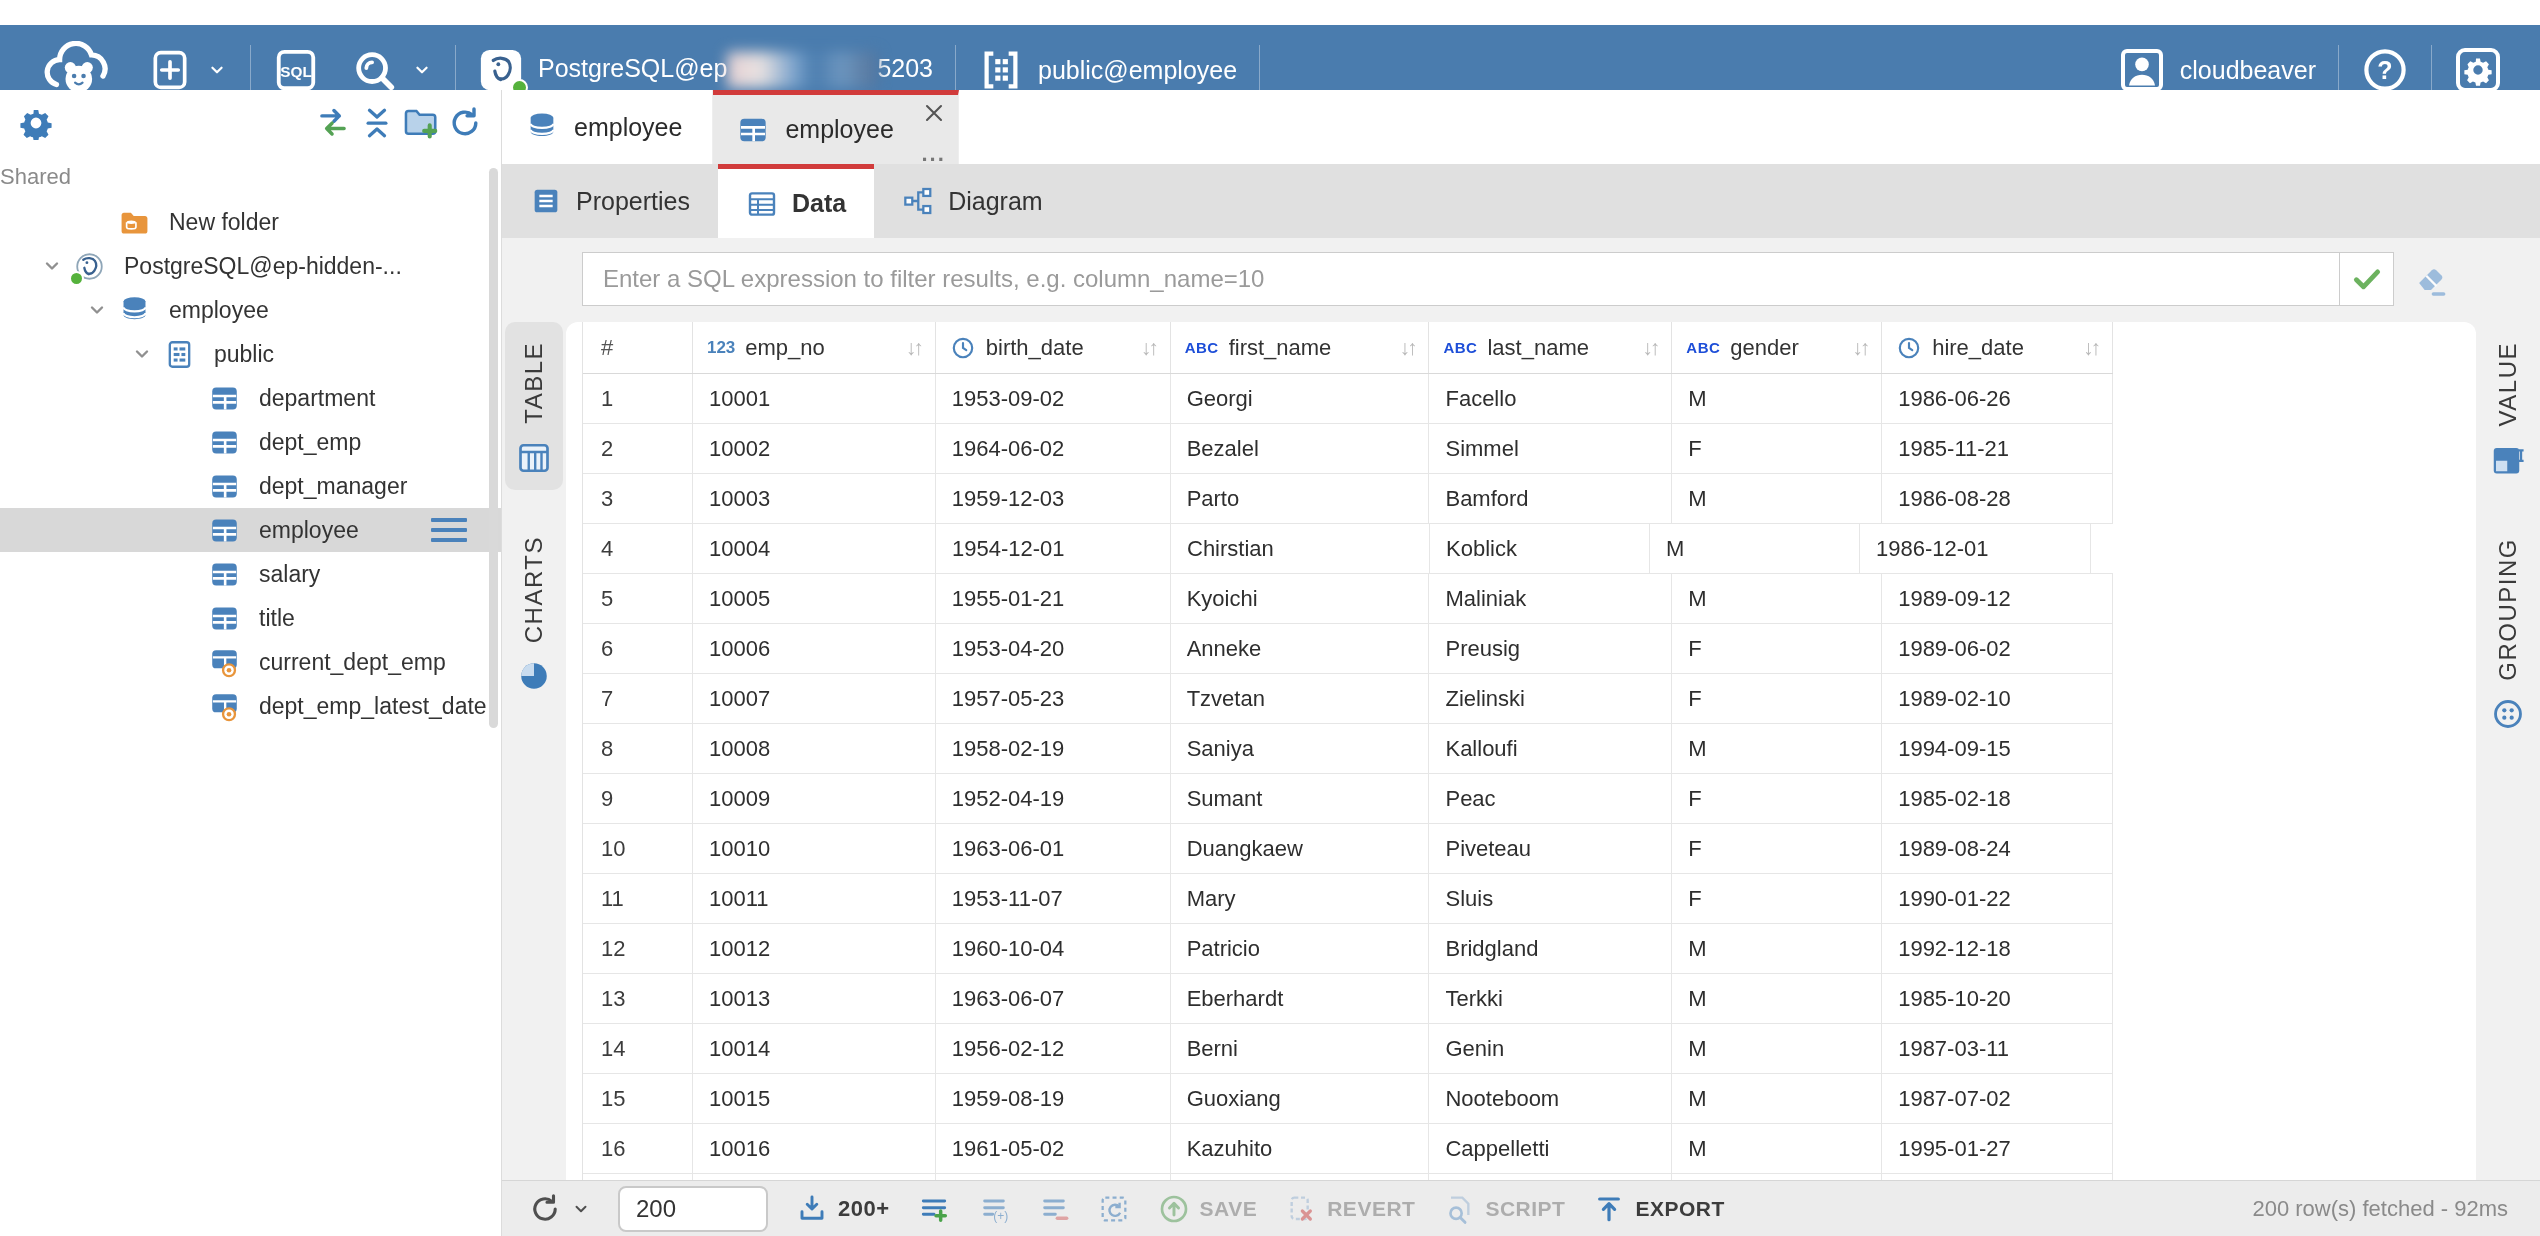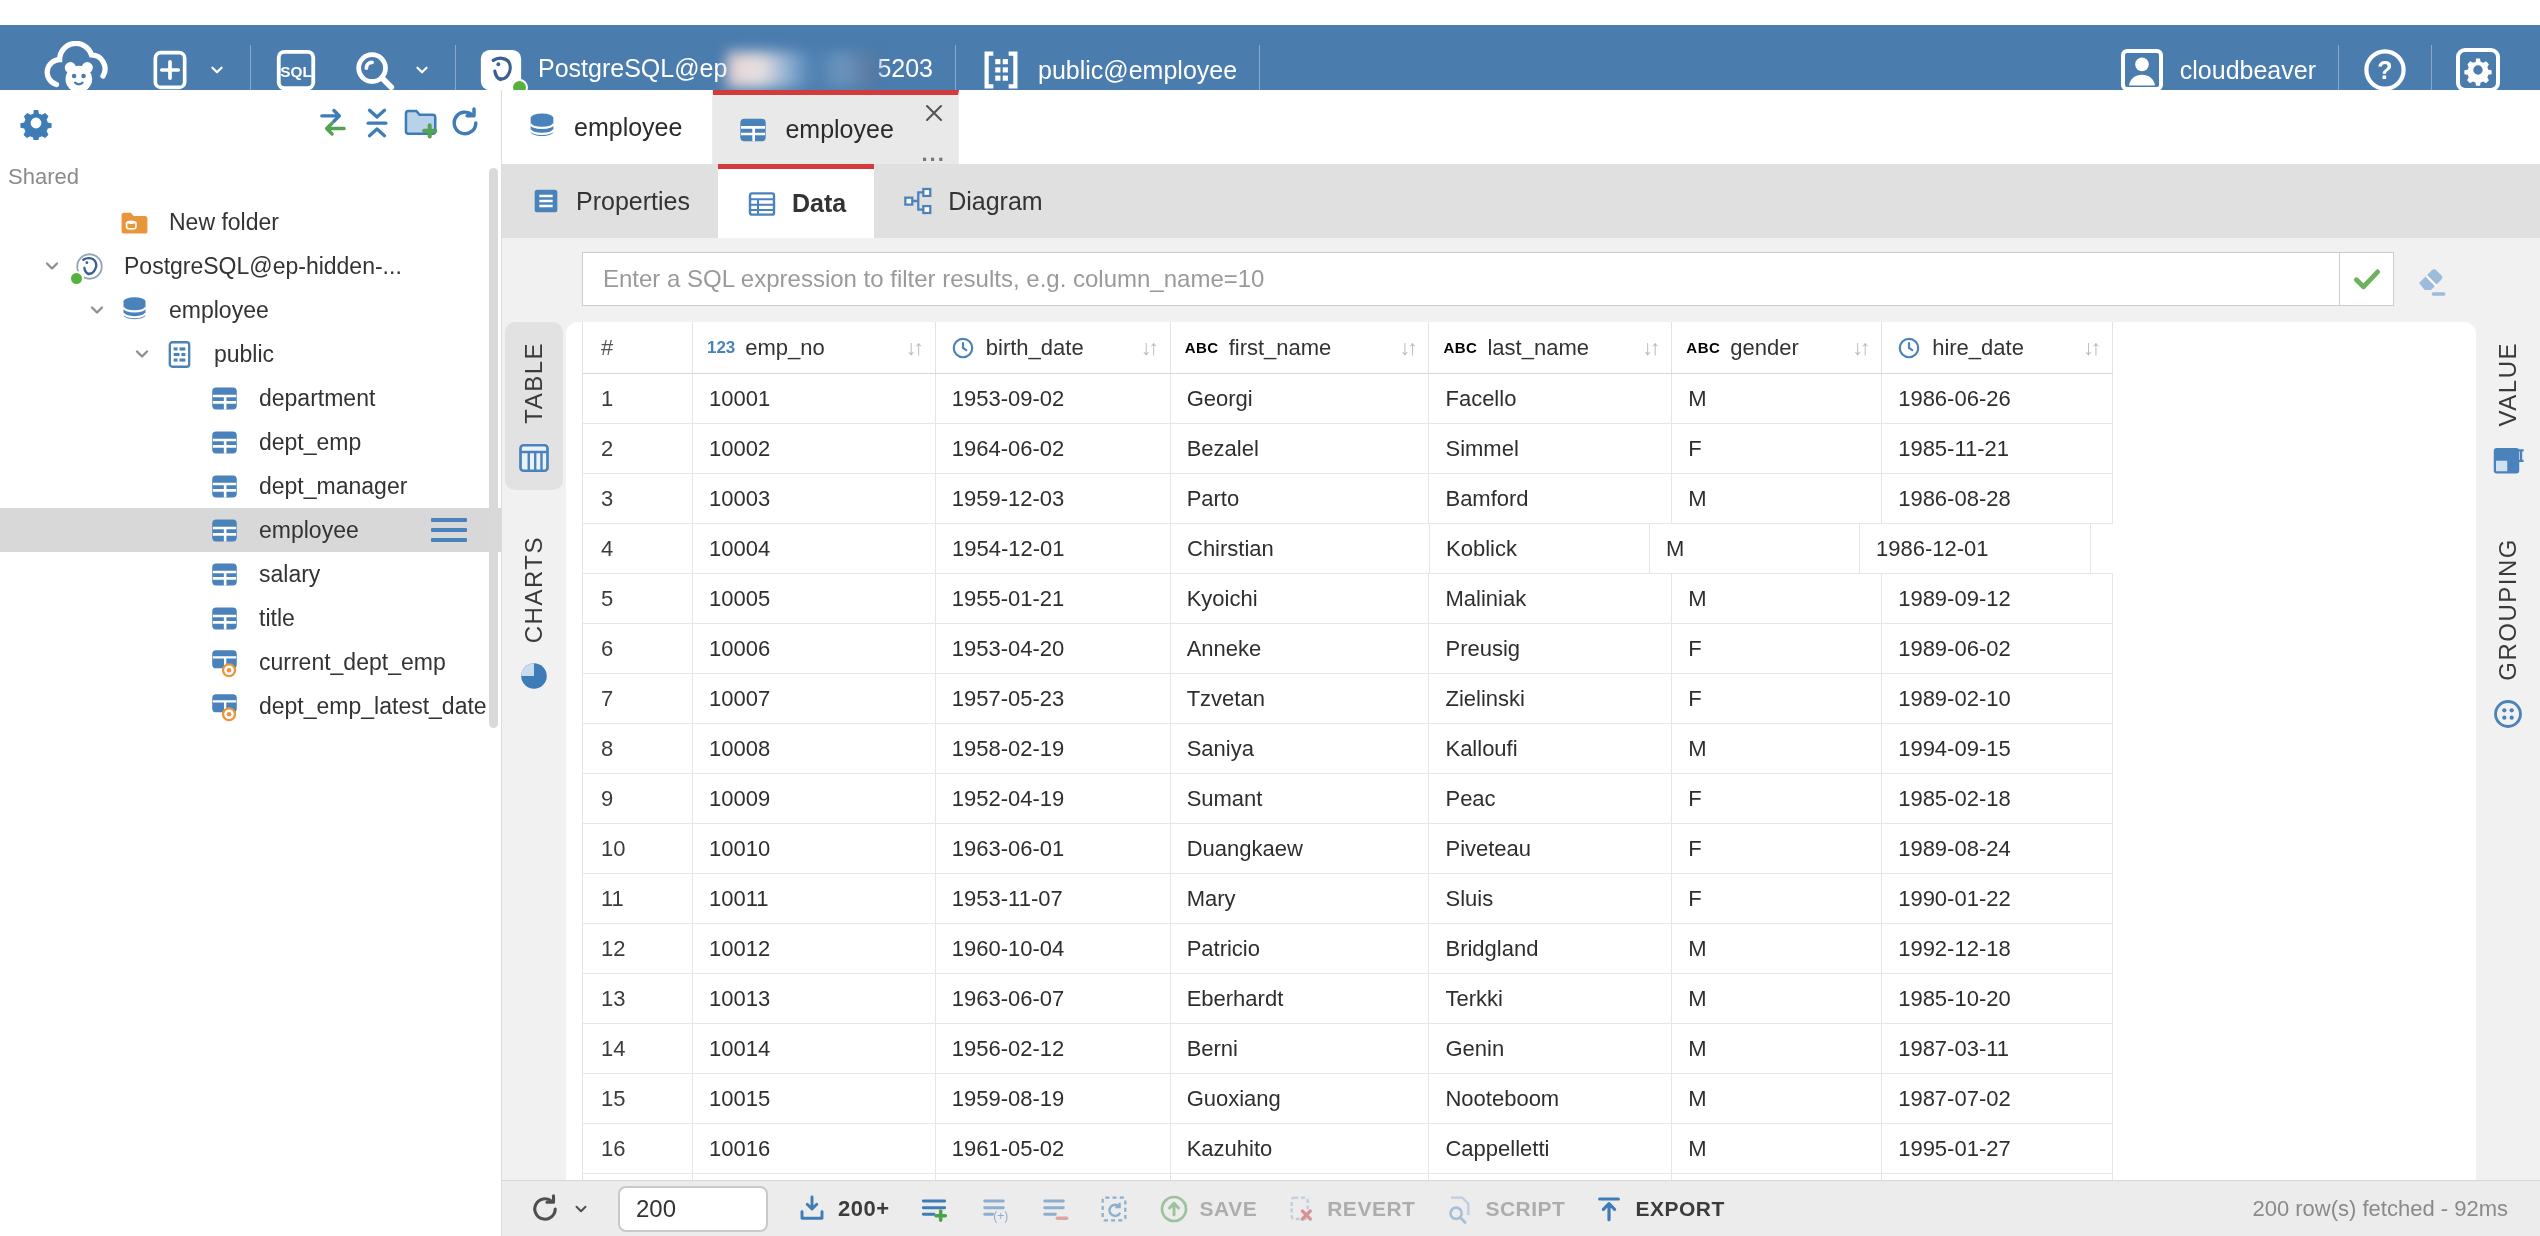--- a/index.html
+++ b/index.html
@@ -22,21 +22,21 @@
   .redact {
     display:inline-block; width:150px; height:36px; border-radius:4px; vertical-align:middle;
     background:linear-gradient(90deg,#e3cfd2 0%,#e9e2e1 22%,#7ba3cc 45%,#4a7cae 58%,#6d96bf 76%,#54749b 100%);
     filter:blur(7px);
   }
   
   .sidebar { position:absolute; top:90px; left:0; width:502px; bottom:0; background:#fff; border-right:1px solid #dcdcdc; }
   .sb-head { height:66px; display:flex; align-items:center; padding:0 14px; }
   .sb-head .grow { flex:1; }
   .sb-tool { width:44px; height:44px; display:flex; align-items:center; justify-content:center; cursor:pointer; }
-  .sb-section { font-size:22px; color:#8a8a8a; padding:8px 8px 10px 8px; }
+  .sb-section { font-size:22px; color:#8a8a8a; padding:8px 8px 10px 0; }
   .tree-row { height:44px; display:flex; align-items:center; font-size:23px; color:#333; cursor:pointer; position:relative; }
   .tree-row.sel { background:#d8d8d8; }
   .tw { flex:0 0 auto; height:1px; }
   .texp { flex:0 0 45px; display:flex; align-items:center; justify-content:center; }
   .tico { flex:0 0 38px; position:relative; display:flex; align-items:center; }
   .tico .dot-tree { left:-5px; bottom:-4px; width:15px; height:15px; }
   .tlabel { margin-left:12px; white-space:nowrap; }
   .thamb { margin-left:auto; margin-right:34px; display:flex; flex-direction:column; gap:6px; }
   .thamb i { display:block; width:36px; height:4px; background:#4a82bb; border-radius:1px; }
   .sb-scroll { position:absolute; right:3px; top:78px; width:9px; height:560px; background:#d9d9d9; border-radius:5px; }
@@ -63,21 +63,21 @@
   .rail-tab { width:58px; border-radius:10px; display:flex; flex-direction:column; align-items:center; padding:20px 0 14px 0; cursor:pointer; margin-bottom:26px; }
   .rail-tab.active { background:#e2e2e2; }
   .vlabel { writing-mode:vertical-rl; transform:rotate(180deg); font-size:24px; color:#3a3a3a; letter-spacing:1.5px; margin-bottom:16px; }
   .grid-panel { position:absolute; left:64px; right:64px; top:84px; bottom:0; background:#fff; border-radius:12px 12px 0 0; overflow:hidden; }
   .grid { margin-left:16px; border-left:1px solid #e3e3e3; width:1531px; }
   .grid-hrow { display:flex; height:52px; border-bottom:1px solid #d9d9d9; background:#fff; }
   .gh { display:flex; align-items:center; gap:10px; padding:0 14px; font-size:22px; color:#333; border-right:1px solid #e3e3e3; cursor:pointer; }
   .ghnum { padding-left:18px; color:#555; }
   .sort { margin-left:auto; color:#b8b8b8; font-size:21px; letter-spacing:-3px; padding-left:4px; }
   .ticon-num { color:#4a82bb; font-weight:bold; font-size:17px; }
-  .ticon-abc { color:#000000; font-weight:bold; font-size:15px; letter-spacing:.5px; }
+  .ticon-abc { color:#1d4ed8; font-weight:bold; font-size:15px; letter-spacing:.5px; }
   .grid-row { display:flex; height:50px; border-bottom:1px solid #e6e6e6; }
   .gc { display:flex; align-items:center; padding:0 16px; font-size:22px; color:#2e2e2e; border-right:1px solid #e6e6e6; overflow:hidden; white-space:nowrap; cursor:cell; }
   .gcnum { padding-left:18px; color:#3c3c3c; }
   .grid-row.sliver { height:6px; border-bottom:none; }
   
   .toolbar { position:absolute; bottom:0; left:0; right:0; height:56px; background:#ececec; border-top:1px solid #d6d6d6; display:flex; align-items:center; padding:0 26px; gap:28px; }
   .tb-group { display:flex; align-items:center; gap:10px; cursor:pointer; }
   .tb-label { font-size:21px; font-weight:bold; letter-spacing:.5px; color:#3c3c3c; }
   .tb-group.disabled .tb-label { color:#adadad; }
   .tb-group.disabled svg { opacity:.55; }

